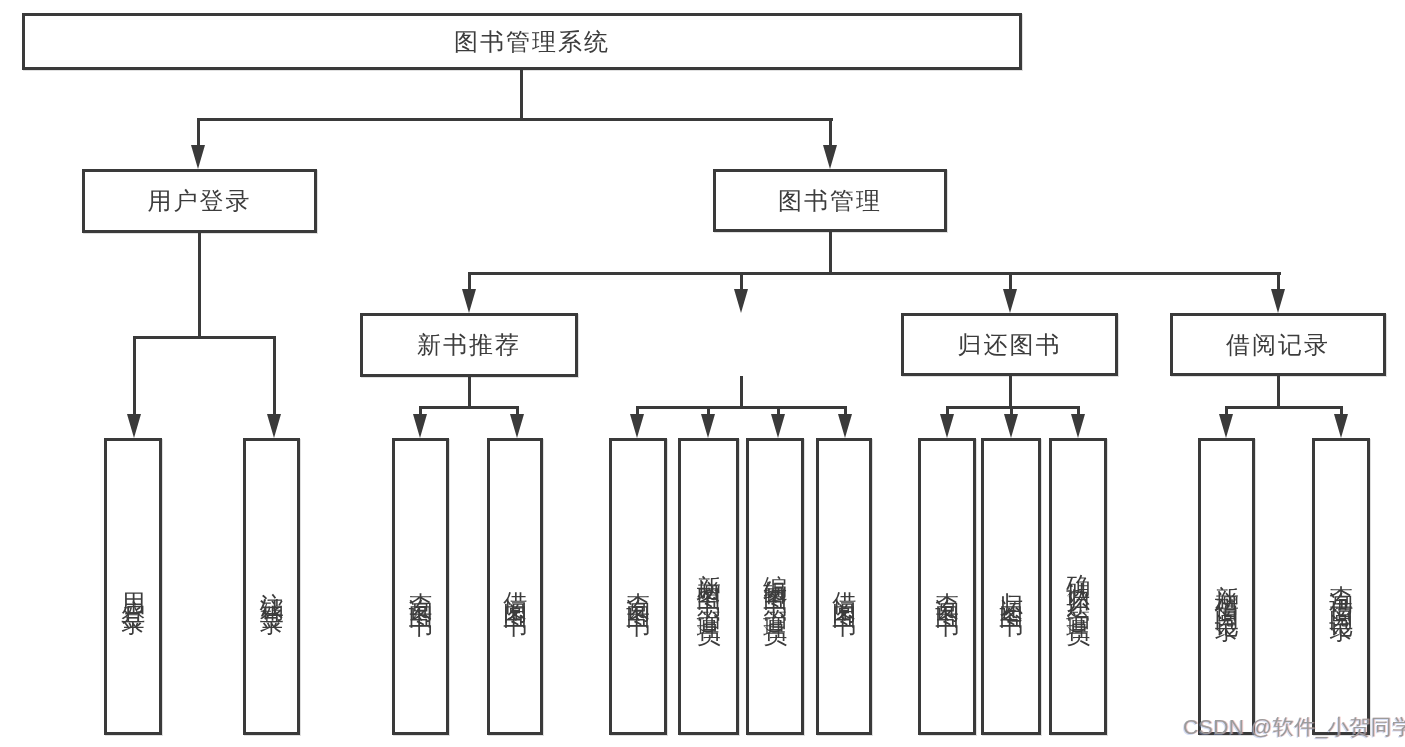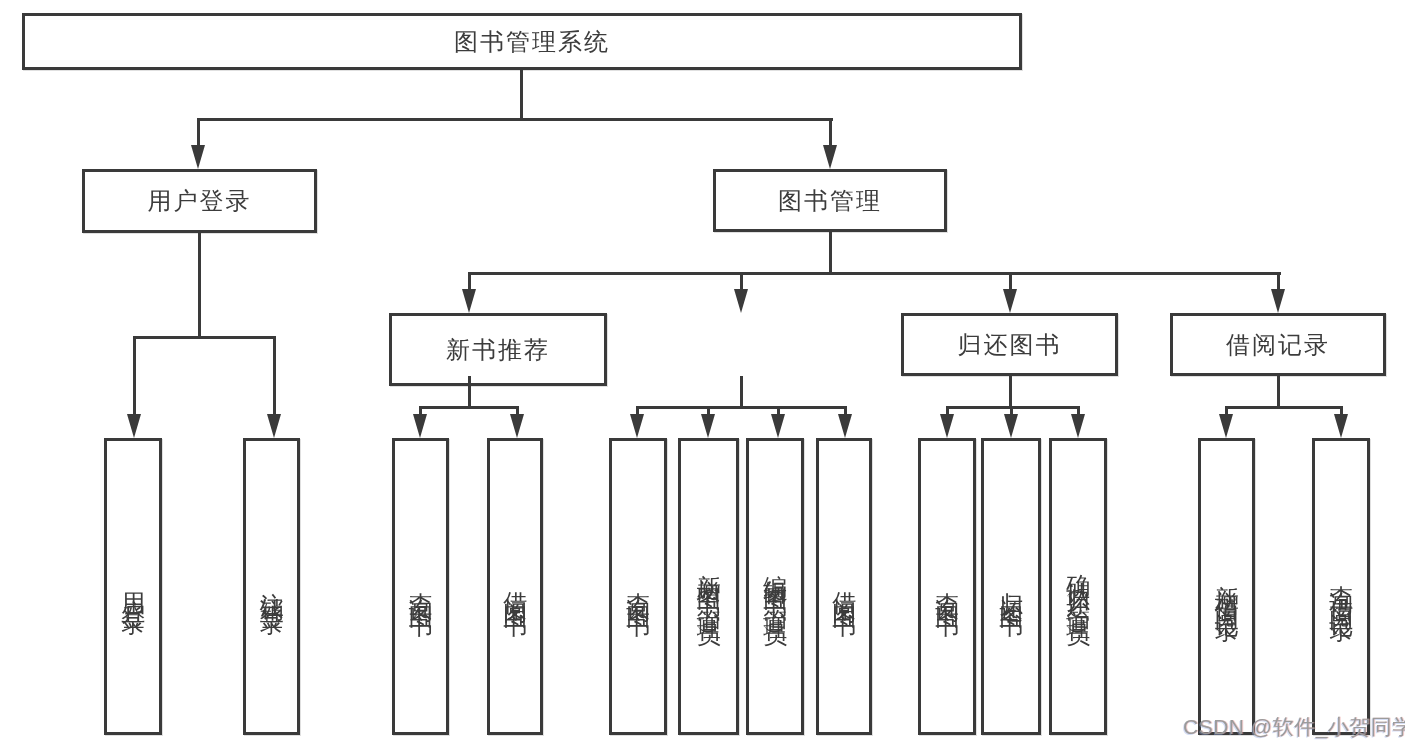--- a/index.html
+++ b/index.html
@@ -53,21 +53,21 @@
   </div>
 
   <div class="box" style="left:82px; top:169px; width:235px; height:64px;">
     <span>用户登录</span>
   </div>
 
   <div class="box" style="left:713px; top:169px; width:234px; height:63px;">
     <span>图书管理</span>
   </div>
 
-  <div class="box" style="left:360px; top:313px; width:218px; height:73px;margin-left:29px;">
+  <div class="box" style="left:360px; top:313px; width:218px; height:64px;">
     <span>新书推荐</span>
   </div>
 
 
   <div class="box" style="left:901px; top:313px; width:217px; height:63px;">
     <span>归还图书</span>
   </div>
 
   <div class="box" style="left:1170px; top:313px; width:216px; height:63px;text-align:center;">
     <span>借阅记录</span>

